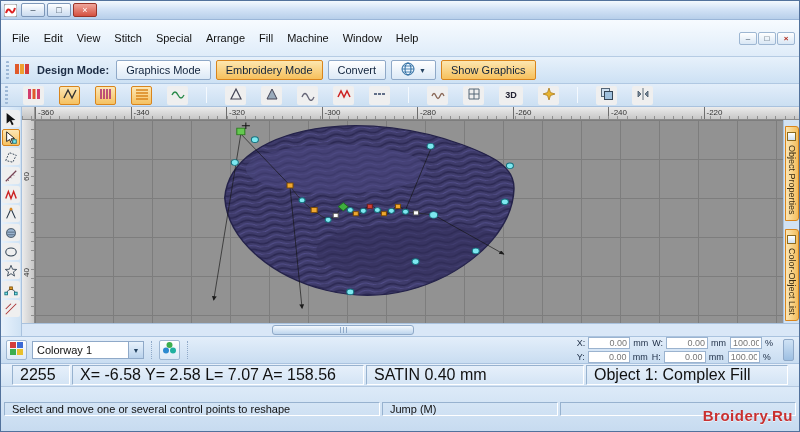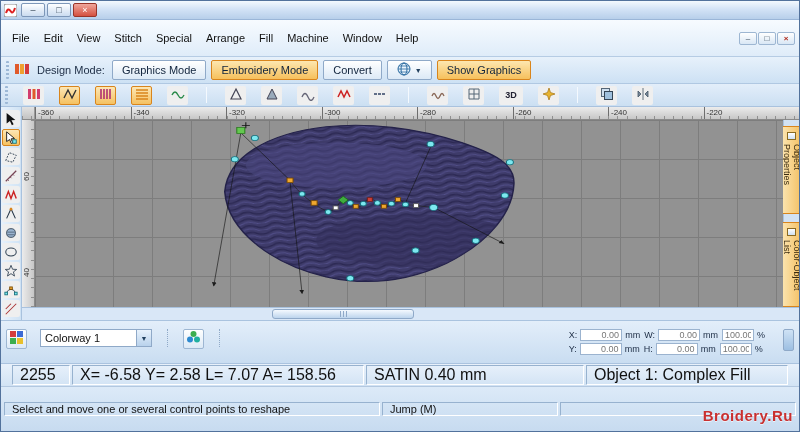--- a/index.html
+++ b/index.html
@@ -20,21 +20,21 @@
     border-bottom:1px solid #b6cce4;padding-left:4px}
   .menu-item{padding:12px 7px;color:#111}
   .menubar-right{margin-left:auto;display:flex;gap:1px;padding-right:4px}
   .mbtn{width:18px;height:13px;font-size:8px;line-height:11px;text-align:center;border:1px solid #9db6d2;
     border-radius:2px;background:linear-gradient(#fff,#d9e7f5);color:#345}
   .mbtn.close{color:#b02818;font-weight:bold}
   
   .toolbar1{flex:0 0 27px;display:flex;align-items:center;gap:5px;background:linear-gradient(#e7f1fb,#cde1f4);
     border-bottom:1px solid #b0c8e2;padding:0 5px}
   .grip{width:3px;height:18px;background:repeating-linear-gradient(#9db8d6 0 2px,transparent 2px 4px);border-radius:1px}
-  .mode-label{font-weight:normal;color:#1c2c44;margin:0 2px}
+  .mode-label{font-weight:bold;color:#1c2c44;margin:0 2px}
   .tb-btn{height:20px;padding:0 9px;border:1px solid #8fa9c8;border-radius:2px;color:#10233c;
     background:linear-gradient(#ffffff,#dce9f6);display:flex;align-items:center;gap:4px;font-size:11px}
   .tb-btn.active{background:linear-gradient(#fde7b0,#f6c05c);border-color:#d9851c}
   .dd-glyph{font-size:7px;color:#23415f}
   
   .toolbar2{flex:0 0 23px;display:flex;align-items:center;gap:15px;background:linear-gradient(#e3eefa,#cbdff2);
     border-bottom:1px solid #a9c2de;padding:0 4px}
   .icon-btn{width:21px;height:19px;display:flex;align-items:center;justify-content:center;
     border:1px solid transparent;border-radius:2px}
   .icon-btn.sel{background:linear-gradient(#fce7b5,#f5c161);border-color:#d9851c}
@@ -67,22 +67,22 @@
   .hs-thumb{position:absolute;left:250px;top:1px;width:142px;height:10px;border:1px solid #8fa9c8;border-radius:3px;
     background:linear-gradient(#f4f9fe,#bdd5ed);display:flex;align-items:center;justify-content:center;gap:2px}
   .hs-thumb i{display:block;width:1px;height:6px;background:#8fa9c8}
   
   .right-tabs{flex:0 0 16px;background:#d2e2f3;border-left:1px solid #a9c2de;display:flex;flex-direction:column;
     align-items:center;padding-top:6px;gap:8px}
   .vtab{writing-mode:vertical-rl;font-size:9px;color:#3a2b10;padding:5px 1px;border:1px solid #d9851c;
     border-radius:0 3px 3px 0;background:linear-gradient(90deg,#fce7b5,#f3bd5c);display:flex;align-items:center;gap:4px}
   .vtab .ticon{width:9px;height:9px;border:1px solid #8a6a20;background:linear-gradient(#fff,#cfe0f0)}
   
-  .colorway{flex:0 0 27px;display:flex;gap:13px;background:linear-gradient(#e3eefa,#c9ddf1);
-    border-top:1px solid #aac3df;padding:8px 5px}
+  .colorway{flex:0 0 27px;display:flex;align-items:center;gap:5px;background:linear-gradient(#e3eefa,#c9ddf1);
+    border-top:1px solid #aac3df;padding:0 5px}
   .cw-btn{width:21px;height:20px;border:1px solid #9db6d2;border-radius:2px;background:linear-gradient(#fff,#dce9f6);
     display:flex;align-items:center;justify-content:center}
   .dropdown{width:112px;height:18px;background:#fff;border:1px solid #8fa9c8;display:flex;align-items:center}
   .dd-text{flex:1;padding-left:4px;color:#111}
   .dd-arrow{width:15px;height:16px;background:linear-gradient(#e8f2fc,#b9d2ec);border-left:1px solid #8fa9c8;
     display:flex;align-items:center;justify-content:center;font-size:7px;color:#23415f}
   .dotsep{width:1px;height:18px;border-left:1px dotted #8fa9c8;margin:0 2px}
   .coord-panel{margin-left:auto;display:flex;flex-direction:column;gap:2px;padding-right:2px}
   .coord-row{display:flex;align-items:center;gap:3px;font-size:9px;color:#1c2c44}
   .field{width:42px;height:12px;border:1px solid #9bb3cf;background:#fff;font-size:9px;color:#777;

